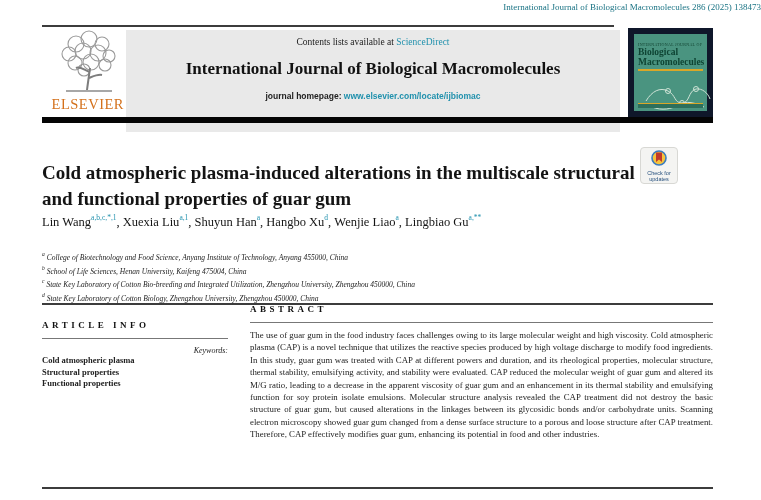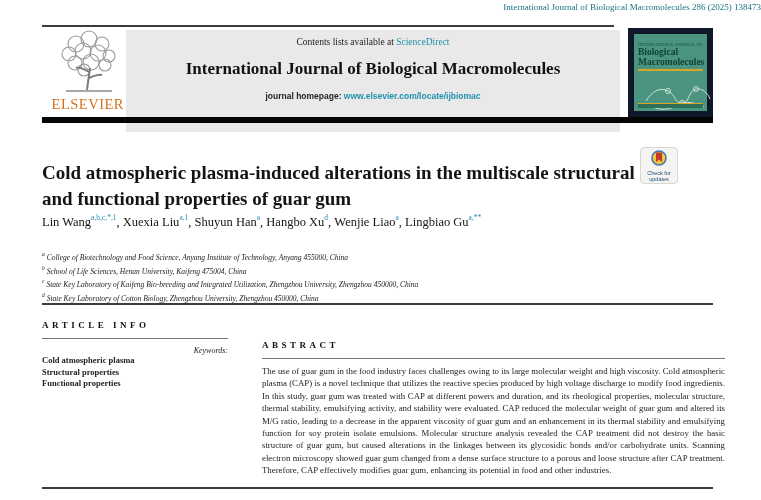--- a/index.html
+++ b/index.html
@@ -61,21 +61,21 @@
   .rule-mid { position:absolute; top:303px; left:42px; width:671px; height:2px; background:#3c3c3c; }
   .rule-bottom { position:absolute; top:487px; left:42px; width:671px; height:2px; background:#3c3c3c; }
 
   .section-heading { font-size:9px; font-weight:bold; letter-spacing:3.5px; color:#111; }
   .rule-thin { height:1px; background:#777; margin-top:8px; }
 
   .info-col { position:absolute; top:320px; left:42px; width:186px; }
   .kw-label { font-style:italic; font-size:8px; margin-top:7px; color:#222;text-align:right; }
   .kw { font-size:8.5px; line-height:11.5px; color:#222;font-weight:bold; }
 
-  .abs-col { position:absolute; top:340px; left:250px; width:463px;margin-left:12px; }
+  .abs-col { position:absolute; top:304px; left:250px; width:463px; }
   .abstract-text { margin-top:6px; font-size:8.8px; line-height:12.4px; text-align:justify; color:#1c1c1c; }
 </style>
 </head>
 <body>
 
 <div class="page">
 
   <div class="citation">International Journal of Biological Macromolecules 286 (2025) 138473</div>
   <div class="rule-top"></div>
 
@@ -153,21 +153,21 @@
     <span class="author"><span>Xuexia Liu</span><sup>a,1</sup></span>
     <span class="author"><span>Shuyun Han</span><sup>a</sup></span>
     <span class="author"><span>Hangbo Xu</span><sup>d</sup></span>
     <span class="author"><span>Wenjie Liao</span><sup>a</sup></span>
     <span class="author"><span>Lingbiao Gu</span><sup>a,**</sup></span>
   </div>
 
   <div class="affiliations">
     <div class="affil"><sup>a</sup><span>College of Biotechnology and Food Science, Anyang Institute of Technology, Anyang 455000, China</span></div>
     <div class="affil"><sup>b</sup><span>School of Life Sciences, Henan University, Kaifeng 475004, China</span></div>
-    <div class="affil"><sup>c</sup><span>State Key Laboratory of Kaifeng Bio-breeding and Integrated Utilization, Zhengzhou University, Zhengzhou 450000, China</span></div>
+    <div class="affil"><sup>c</sup><span>State Key Laboratory of Cotton Bio-breeding and Integrated Utilization, Zhengzhou University, Zhengzhou 450000, China</span></div>
     <div class="affil"><sup>d</sup><span>State Key Laboratory of Cotton Biology, Zhengzhou University, Zhengzhou 450000, China</span></div>
   </div>
 
   <div class="rule-mid"></div>
 
   <div class="info-col">
     <div class="section-heading">ARTICLE INFO</div>
     <div class="rule-thin"></div>
     <div class="kw-label">Keywords:</div>
     <div class="kw">Cold atmospheric plasma</div>

